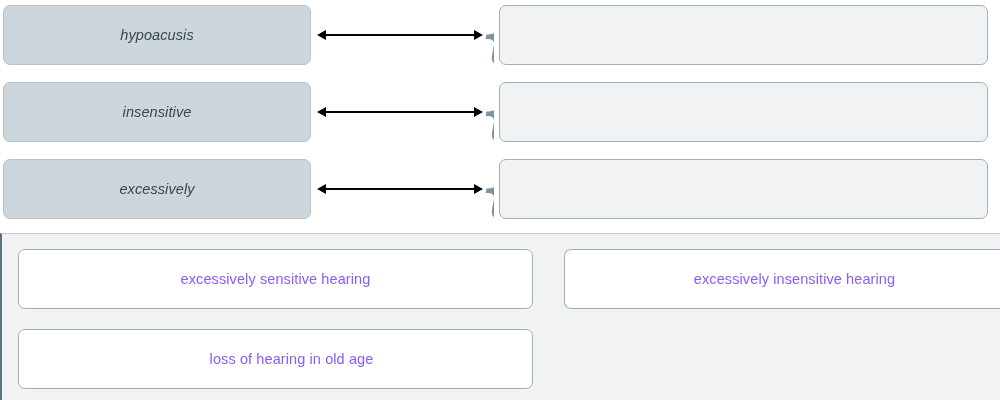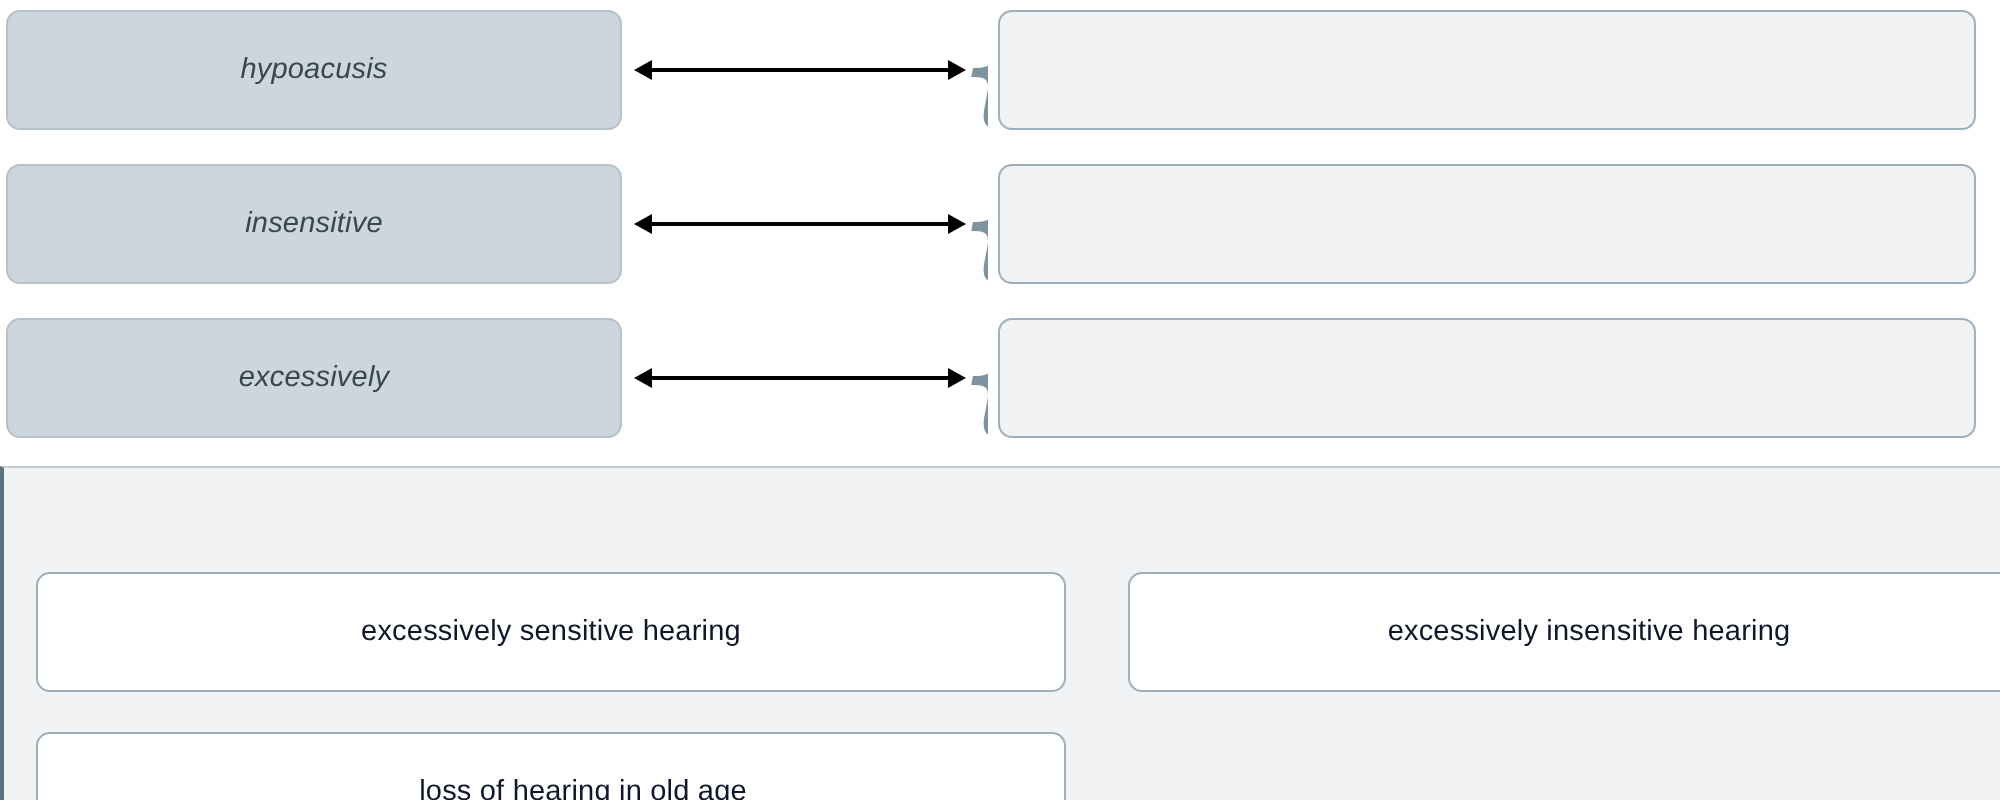--- a/index.html
+++ b/index.html
@@ -111,25 +111,24 @@
   }
 
   .bank-card {
     position: absolute;
     background: #ffffff;
     border: 1px solid #9fb0ba;
     border-radius: 7px;
     display: flex;
     align-items: center;
     justify-content: center;
-    color: #0f172a;
+    color: #8b5cf6;
     font-size: 14.5px;
     letter-spacing: .1px;
     cursor: move;
-    margin-top: 37px;
   }
 
   .bank-card.c0 { left: 16px;  top: 15px; width: 515px; height: 60px; }
   .bank-card.c1 { left: 562px; top: 15px; width: 460px; height: 60px; border-right: none; border-top-right-radius: 0; border-bottom-right-radius: 0; }
   .bank-card.c2 { left: 16px;  top: 95px; width: 515px; height: 60px; padding-left: 32px; }
 </style>
 </head>
 <body>
 
 <div id="app">

